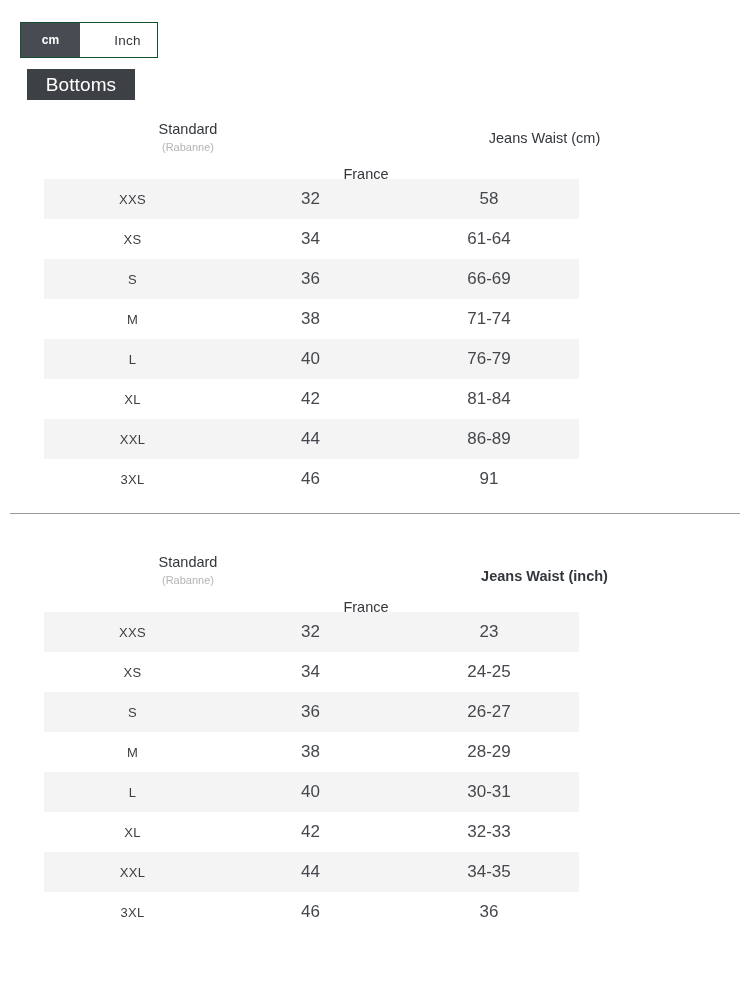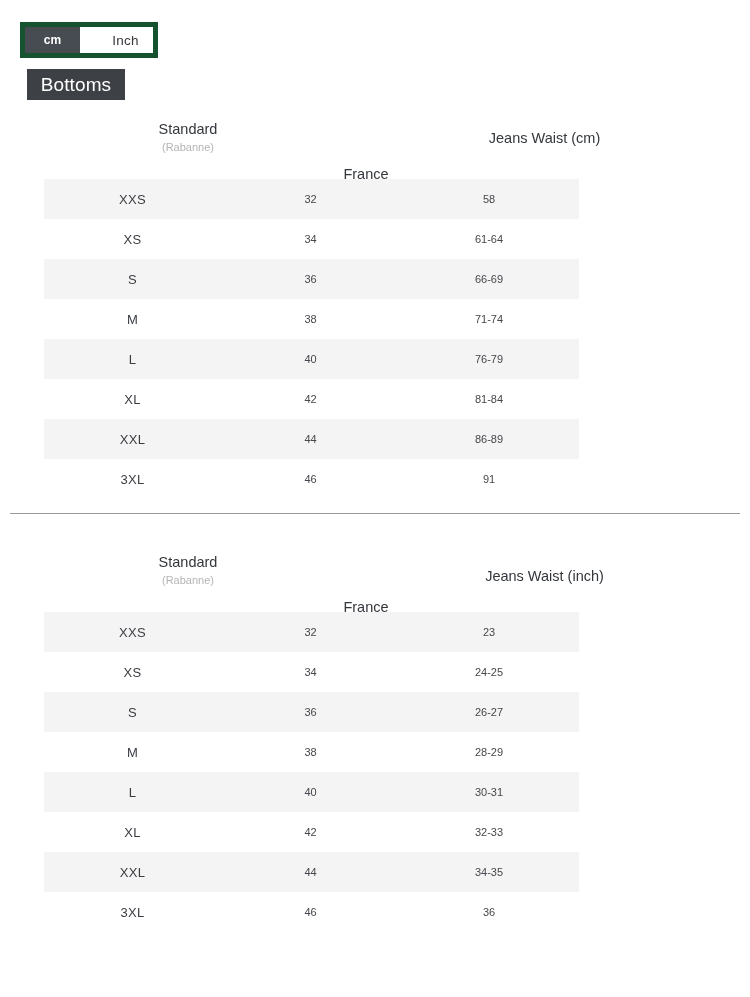--- a/index.html
+++ b/index.html
@@ -16,21 +16,21 @@
     color: #2e3136;
     overflow: hidden;
   }
 
   
   .unit-toggle {
     position: absolute;
     left: 20px;
     top: 22px;
     display: flex;
-    border: 5px solid #14532d;
+    border: 1px solid #14532d;
     width: 138px;
     height: 36px;
   }
   .unit-tab {
     flex: 1 1 0;
     display: flex;
     align-items: center;
     justify-content: center;
     font-size: 13px;
     letter-spacing: .2px;
@@ -51,21 +51,21 @@
     font-size: 13.5px;
     color: #33373c;
     padding-left: 24px;
   }
 
   
   .category-banner {
     position: absolute;
     left: 27px;
     top: 69px;
-    width: 98px;
+    width: 108px;
     height: 31px;
     background: #3d4044;
     color: #ffffff;
     display: flex;
     align-items: center;
     justify-content: center;
     font-size: 19px;
     letter-spacing: .1px;
   }
 
@@ -105,39 +105,39 @@
   .col-1 { left: 277px; width: 178px; margin-top: 36px; }
   .col-2 { left: 455px; width: 179px; }
 
   
   .table-cm  .th.col-0 { top: 10px; }
   .table-cm  .th.col-1 { top: 19px; }
   .table-cm  .th.col-2 { top: 19px; }
   
   .table-inch .th.col-0 { top: 10px; }
   .table-inch .th.col-1 { top: 19px; }
-  .table-inch .th.col-2 { top: 24px; }
+  .table-inch .th.col-2 { top: 24px; font-weight: bold; }
 
   .tbody {
     position: relative;
   }
   .trow {
     position: relative;
     margin: 0 auto;
     width: 535px;
     height: 40px;
     display: flex;
     align-items: center;
   }
   .trow.odd { background: #f4f4f4; }
   .trow.even { background: #ffffff; }
 
   .td {
     text-align: center;
-    font-size: 11px;
+    font-size: 17px;
     color: #3a3d42;
     white-space: nowrap;
   }
   .td.c0 { width: 178px; font-weight: 400; font-size: 13px; letter-spacing: .3px; }
   .td.c1 { width: 178px; font-weight: 400; color: #44474c; }
   .td.c2 { width: 179px; font-weight: 400; color: #44474c; }
 
   
   .section-divider {
     position: absolute;

